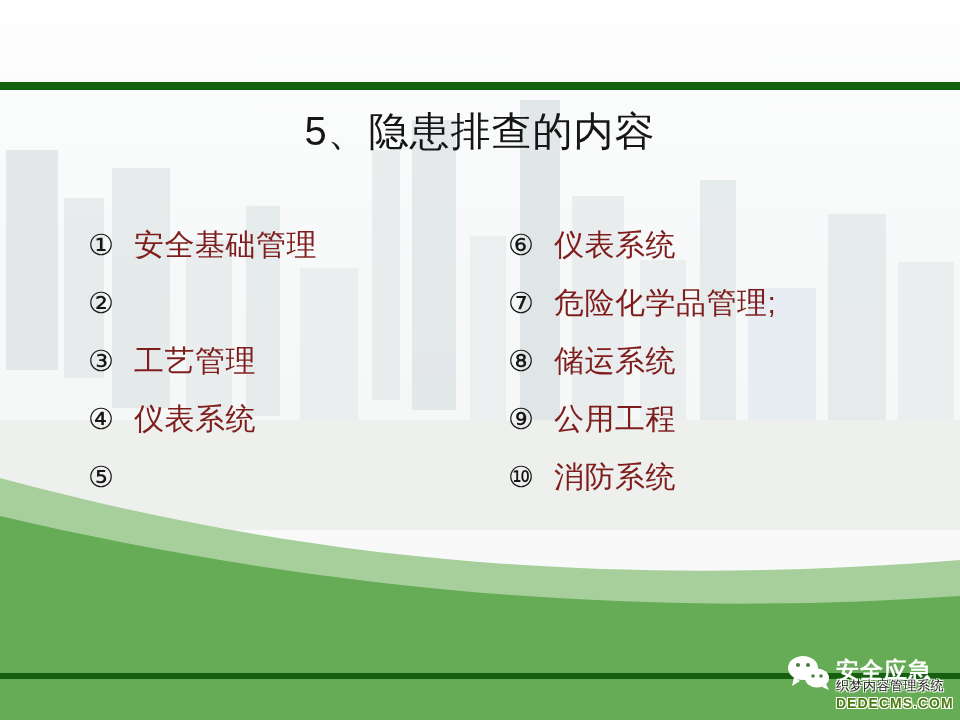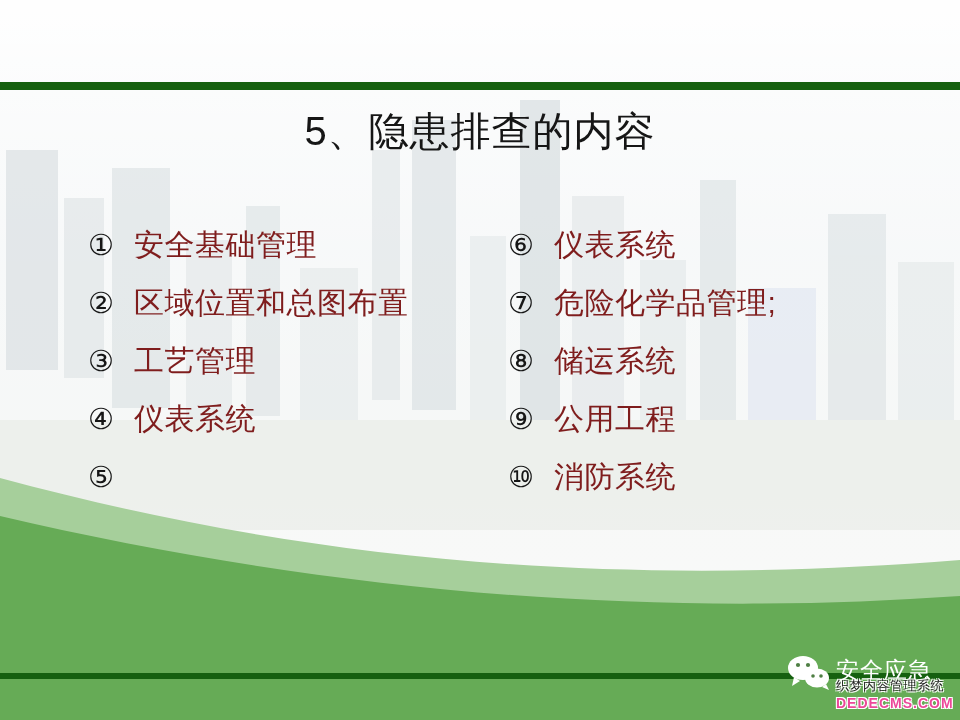--- a/index.html
+++ b/index.html
@@ -137,20 +137,21 @@
   }
   .wechat-label {
     position: absolute;
     left: 50px;
     top: 6px;
     font-size: 23px;
     line-height: 28px;
     color: #ffffff;
     letter-spacing: 1px;
     white-space: nowrap;
+    font-weight: bold;
   }
   .dede-wm {
     position: absolute;
     left: 836px;
     top: 678px;
     width: 124px;
     text-align: left;
   }
   .dede-line1 {
     font-size: 13px;
@@ -160,21 +161,21 @@
     text-shadow:
       -1px -1px 0 #fff, 1px -1px 0 #fff,
       -1px  1px 0 #fff, 1px  1px 0 #fff;
     white-space: nowrap;
     letter-spacing: 0.5px;
   }
   .dede-line2 {
     font-size: 14px;
     line-height: 16px;
     font-weight: bold;
-    color: #ec4899;
+    color: #4d7c0f;
     text-shadow:
       -1px -1px 0 #fff, 1px -1px 0 #fff,
       -1px  1px 0 #fff, 1px  1px 0 #fff;
     white-space: nowrap;
     letter-spacing: 1px;
     margin-top: 2px;
   }
 </style>
 </head>
 <body>
@@ -209,21 +210,20 @@
 
   <div class="content">
 
     <div class="col col-left">
       <div class="item">
         <span class="item-marker">①</span>
         <span class="item-label">安全基础管理</span>
       </div>
       <div class="item">
         <span class="item-marker">②</span>
-        <span class="item-label">区域位置和总图布置</span>
       </div>
       <div class="item">
         <span class="item-marker">③</span>
         <span class="item-label">工艺管理</span>
       </div>
       <div class="item">
         <span class="item-marker">④</span>
         <span class="item-label">仪表系统</span>
       </div>
       <div class="item">

